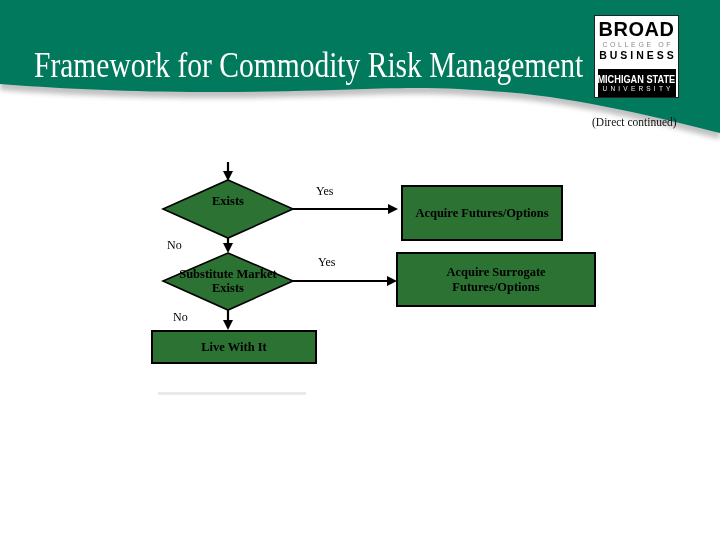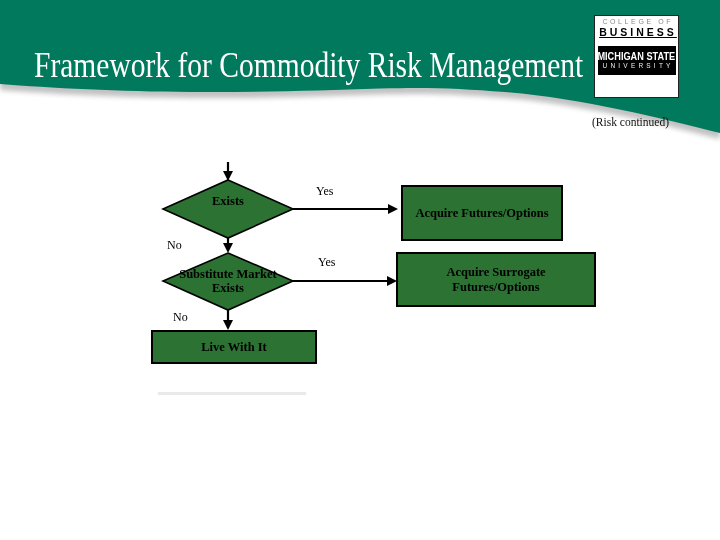--- a/index.html
+++ b/index.html
@@ -27,21 +27,21 @@
 
   
   #logo{
     position:absolute;left:594px;top:15px;width:85px;height:83px;z-index:3;
     background:#fff;border:1px solid #222;box-sizing:border-box;
     font-family:"Liberation Sans", sans-serif;text-align:center;
     display:flex;flex-direction:column;align-items:center;
   }
   .logo-brand{font-size:20px;font-weight:bold;color:#000;letter-spacing:.5px;line-height:1;margin-top:3px;transform:scaleY(1.05);}
   .logo-college{font-size:7px;color:#8a8a8a;letter-spacing:2.6px;margin-top:2px;white-space:nowrap;text-indent:2.6px;}
-  .logo-business{font-size:10.5px;color:#000;font-weight:600;letter-spacing:3px;margin-top:1px;white-space:nowrap;text-indent:3px;text-decoration:underline;}
+  .logo-business{font-size:10.5px;color:#000;font-weight:600;letter-spacing:3px;margin-top:1px;white-space:nowrap;text-indent:3px;}
   .logo-msu-box{
     margin-top:8px;background:#000;color:#fff;width:78px;height:29px;
     display:flex;flex-direction:column;align-items:center;justify-content:center;
   }
   .logo-msu{font-size:10px;font-weight:bold;white-space:nowrap;transform:scaleX(.92);line-height:1.1;}
   .logo-univ{font-size:6.5px;letter-spacing:3.2px;color:#eee;white-space:nowrap;text-indent:3.2px;line-height:1.2;}
 
   
   #flow-svg{position:absolute;left:0;top:0;z-index:1;}
   .connector{stroke:#000;stroke-width:2.2;}
@@ -85,29 +85,30 @@
       <feGaussianBlur stdDeviation="2.6"></feGaussianBlur>
     </filter>
   </defs>
   <path class="band-shadow" filter="url(#soft)" transform="translate(0,6)" d="M0,0 H720 V133 C660,118 580,98 505,92 C460,88.5 430,87 380,88.5 C320,90.5 260,92.5 190,92 C120,91.5 50,88 0,84 Z"></path>
   <path class="band-green" d="M0,0 H720 V133 C660,118 580,98 505,92 C460,88.5 430,87 380,88.5 C320,90.5 260,92.5 190,92 C120,91.5 50,88 0,84 Z"></path>
 </svg>
 
 <div id="slide-title">Framework for Commodity Risk Management</div>
 
 <div id="logo">
+  <div class="logo-brand">BROAD</div>
   <div class="logo-college">COLLEGE OF</div>
   <div class="logo-business">BUSINESS</div>
   <div class="logo-msu-box">
     <div class="logo-msu">MICHIGAN STATE</div>
     <div class="logo-univ">UNIVERSITY</div>
   </div>
 </div>
 
-<div id="continued-note">(Risk continued)</div>
+<div id="continued-note">(Direct continued)</div>
 
 <svg id="flow-svg" width="720" height="540" viewBox="0 0 720 540">
 
   <line class="connector" x1="228" y1="162" x2="228" y2="172"></line>
   <polygon class="arrow-head" points="228,181 223,171 233,171"></polygon>
 
   <polygon class="diamond" points="228,180 293,209 228,238 163,209"></polygon>
 
   <line class="connector" x1="293" y1="209" x2="389" y2="209"></line>
   <polygon class="arrow-head" points="398,209 388,204 388,214"></polygon>

